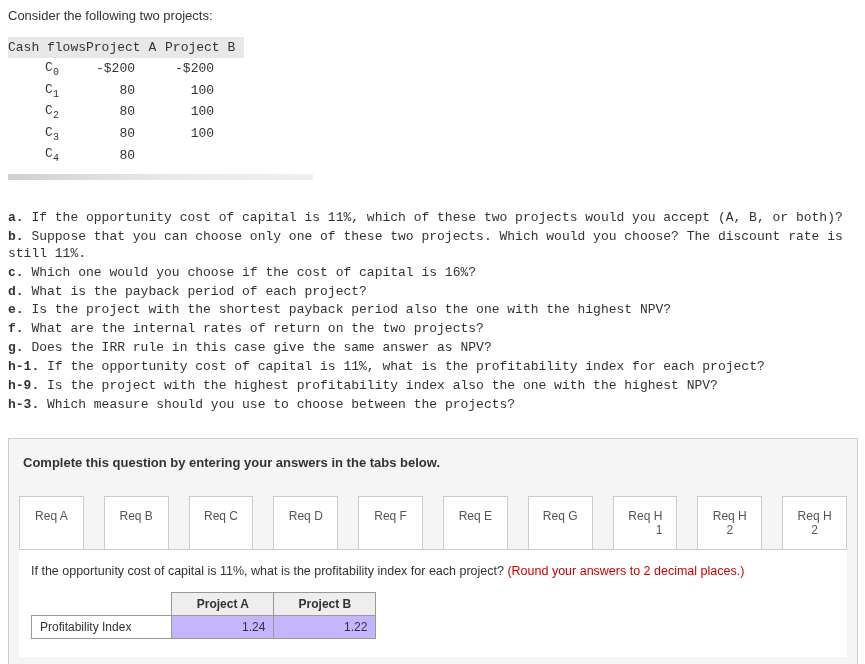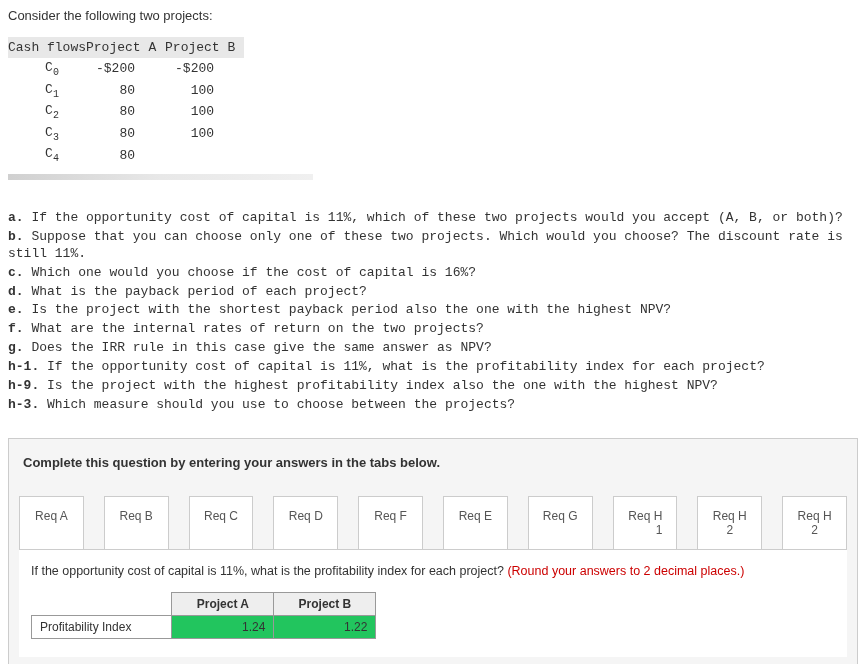--- a/index.html
+++ b/index.html
@@ -112,21 +112,21 @@
       background: #eee;
       font-weight: bold;
       text-align: center;
     }
     .answer-table td.label-cell {
       padding-right: 40px;
     }
     .answer-table td.value-cell {
       text-align: right;
       width: 85px;
-      background: #22c55e;
+      background: #c4b5fd;
     }
     .sub {
       font-size: 10px;
       vertical-align: sub;
     }
   </style>
 </head>
 <body>
 
 <div class="intro-text">Consider the following two projects:</div>

